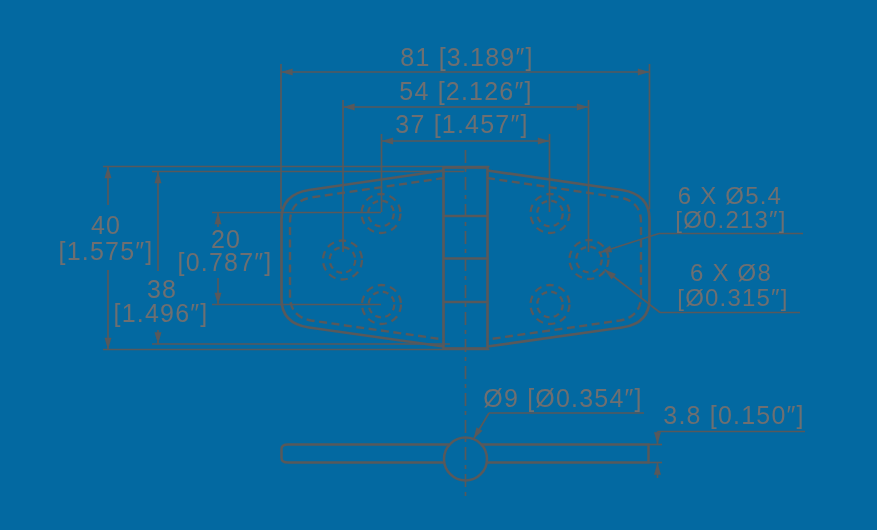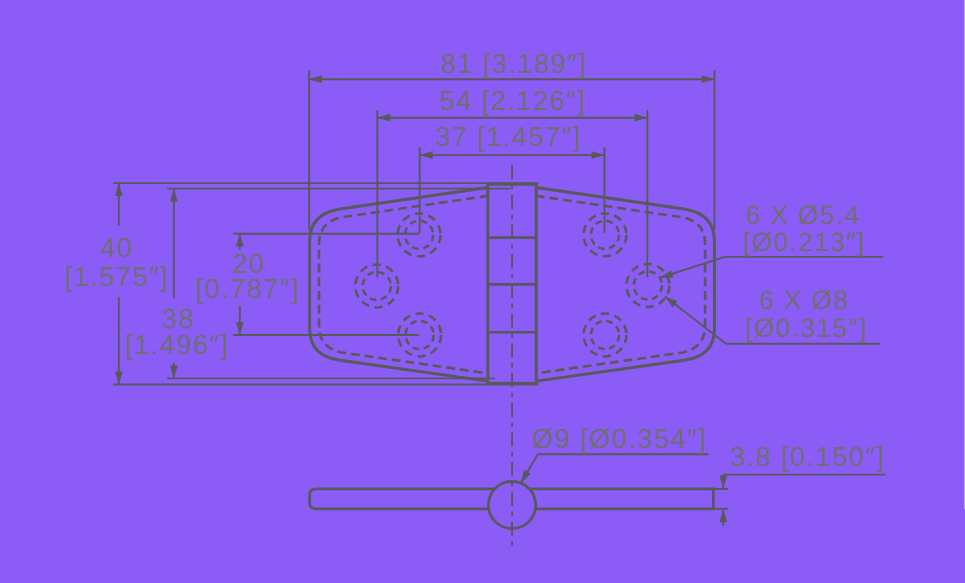--- a/index.html
+++ b/index.html
@@ -1,19 +1,19 @@
 <!DOCTYPE html>
 <html><head>
 <meta charset="utf-8">
 <style>
   html,body{margin:0;padding:0;background:#ffffff;}
   .canvas{
     position:relative;
     width:877px;height:530px;
-    background:#8b5cf6;
+    background:#0369a1;
     overflow:hidden;
     font-family:"Liberation Sans", sans-serif;
   }
   svg{display:block;}
   
   path,rect,circle,line{fill:none;stroke-linecap:butt;}
   .ol  {stroke-width:2.7;}                                  
   .sv  {stroke-width:2.5;}                                  
   .gd  {stroke-width:2.4;stroke-dasharray:8 4.5;}           
   .kn  {stroke-width:2.4;}                                  

